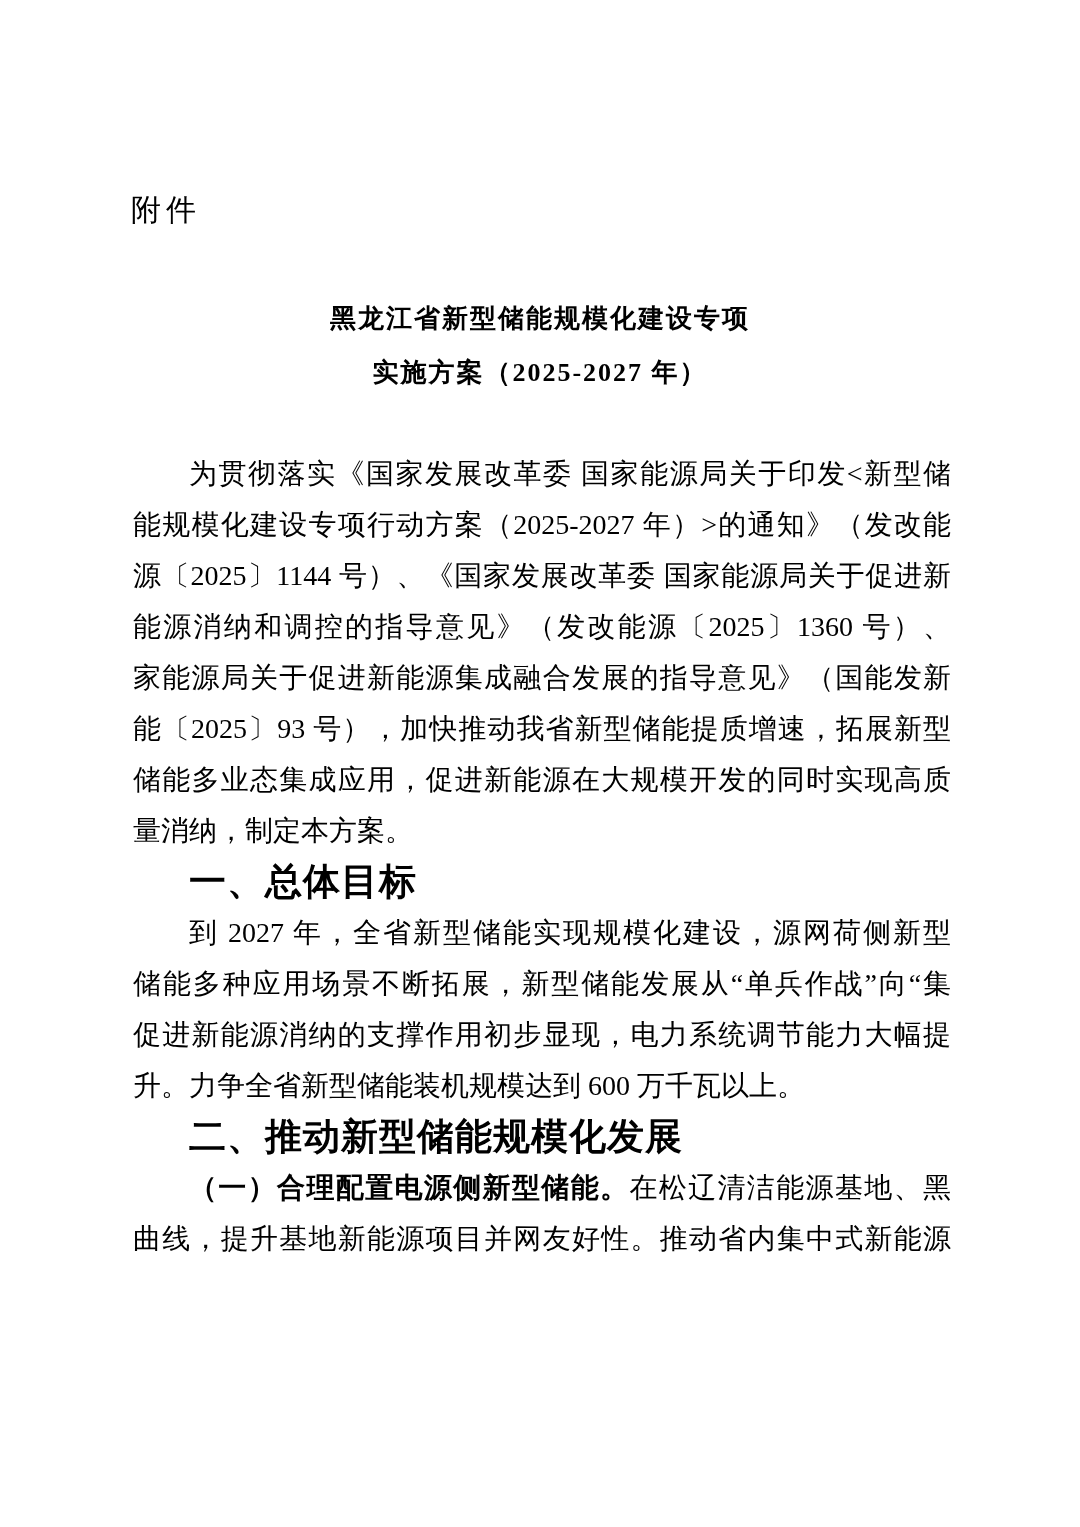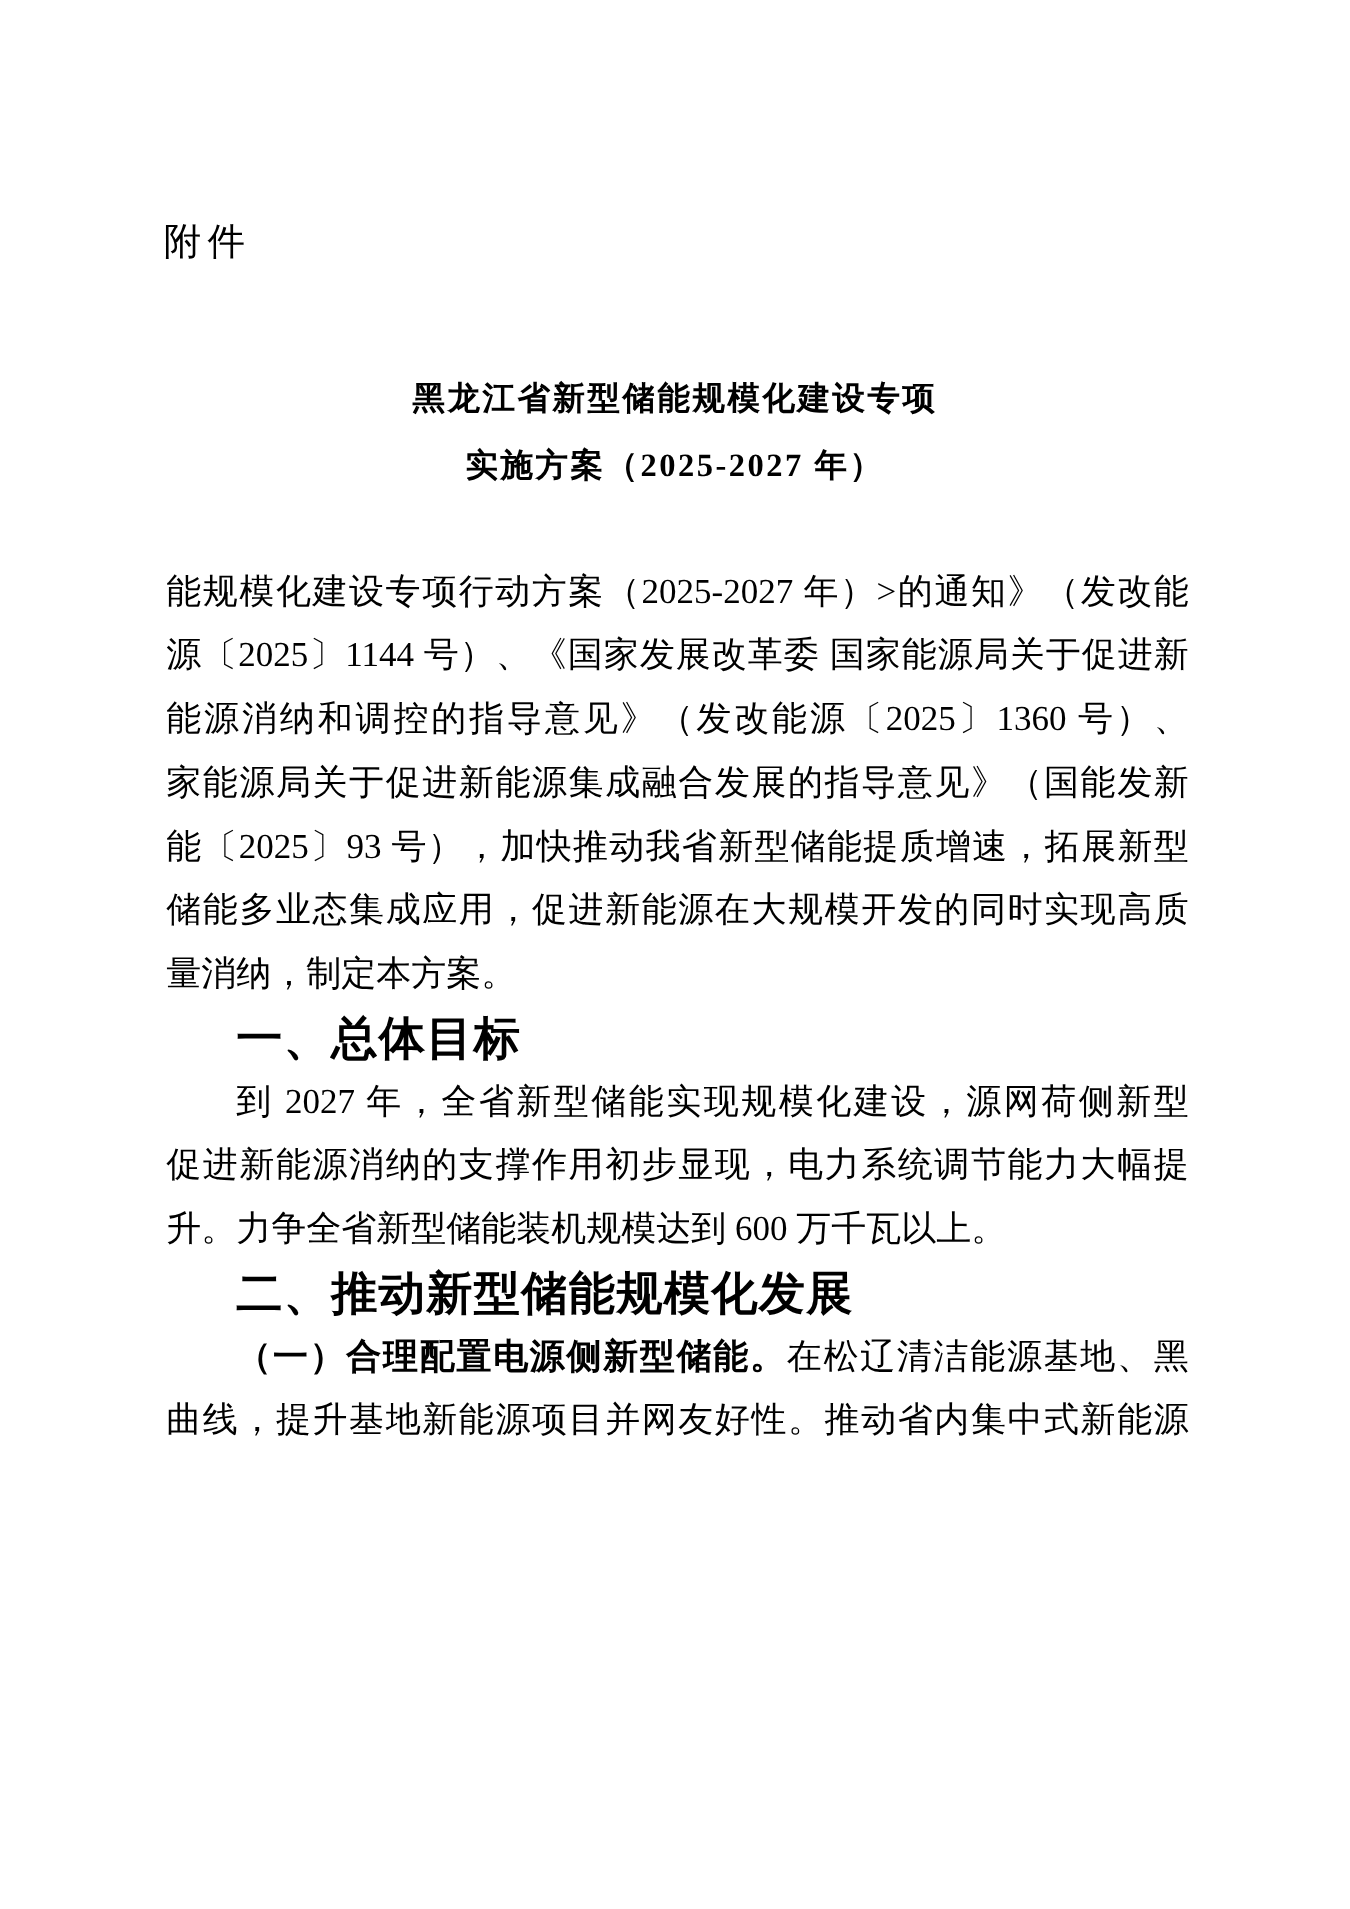--- a/index.html
+++ b/index.html
@@ -11,21 +11,21 @@
     position: relative;
     width: 1080px;
     height: 1527px;
     background: #ffffff;
     color: #000000;
     overflow: hidden;
   }
   .attach {
     position: absolute;
     left: 131px;
-    top: 176px;
+    top: 192px;
     font-family: "Liberation Sans", "DejaVu Sans", sans-serif;
     font-size: 30px;
     line-height: 36px;
     letter-spacing: 5px;
     color: #000000;
   }
   .title {
     position: absolute;
     left: 0;
     top: 292px;
@@ -73,31 +73,33 @@
 
   <div class="attach">附件</div>
 
   <div class="title">
     <span class="title-line">黑龙江省新型储能规模化建设专项</span>
     <span class="title-line">实施方案（2025-2027 年）</span>
   </div>
 
   <div class="textblock">
 
+    <div class="ln j in">为贯彻落实《国家发展改革委 国家能源局关于印发&lt;新型储</div>
     <div class="ln j">能规模化建设专项行动方案（2025-2027 年）&gt;的通知》（发改能</div>
     <div class="ln j">源〔2025〕1144 号）、《国家发展改革委 国家能源局关于促进新</div>
     <div class="ln j">能源消纳和调控的指导意见》（发改能源〔2025〕1360 号）、《国</div>
     <div class="ln j">家能源局关于促进新能源集成融合发展的指导意见》（国能发新</div>
     <div class="ln j">能〔2025〕93 号），加快推动我省新型储能提质增速，拓展新型</div>
     <div class="ln j">储能多业态集成应用，促进新能源在大规模开发的同时实现高质</div>
     <div class="ln">量消纳，制定本方案。</div>
 
     <div class="ln hd in">一、总体目标</div>
 
     <div class="ln j in">到 2027 年，全省新型储能实现规模化建设，源网荷侧新型</div>
+    <div class="ln j">储能多种应用场景不断拓展，新型储能发展从“单兵作战”向“集</div>
     <div class="ln j">促进新能源消纳的支撑作用初步显现，电力系统调节能力大幅提</div>
     <div class="ln">升。力争全省新型储能装机规模达到 600 万千瓦以上。</div>
 
     <div class="ln hd in">二、推动新型储能规模化发展</div>
 
     <div class="ln j in">
       <span class="lead">（一）合理配置电源侧新型储能。</span><span>在松辽清洁能源基地、黑</span>
     </div>
     <div class="ln j">曲线，提升基地新能源项目并网友好性。推动省内集中式新能源</div>
 

